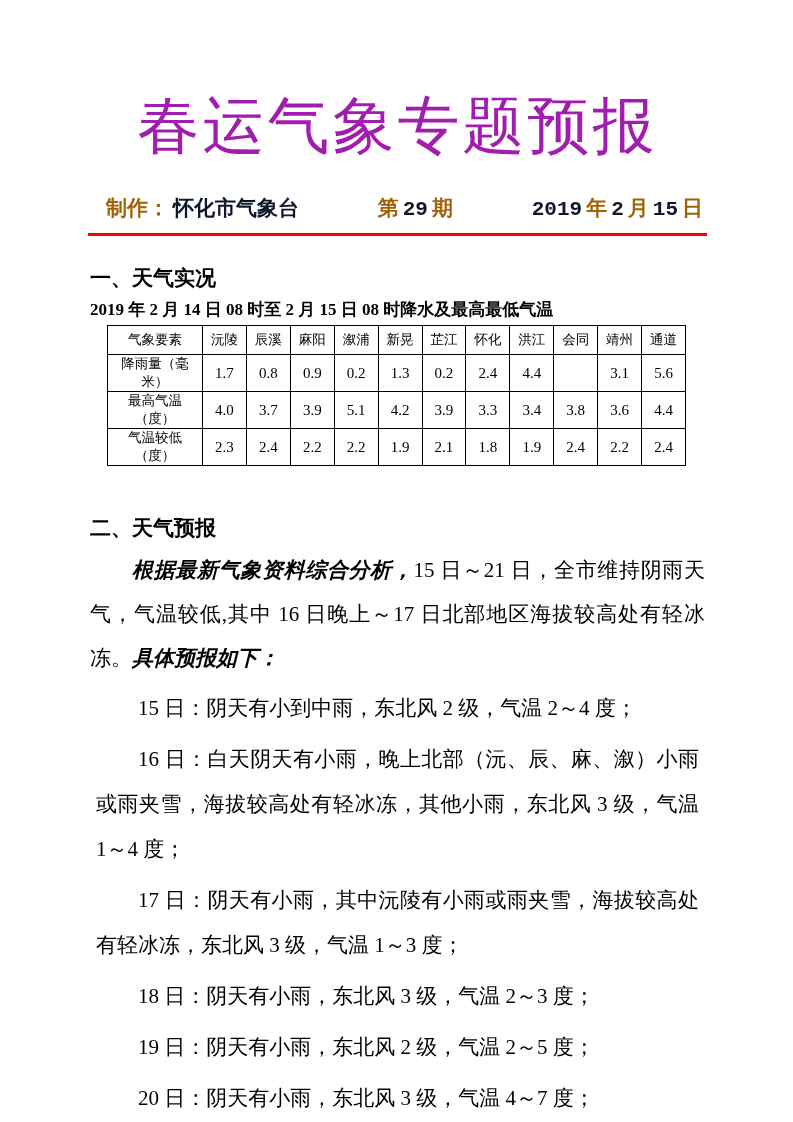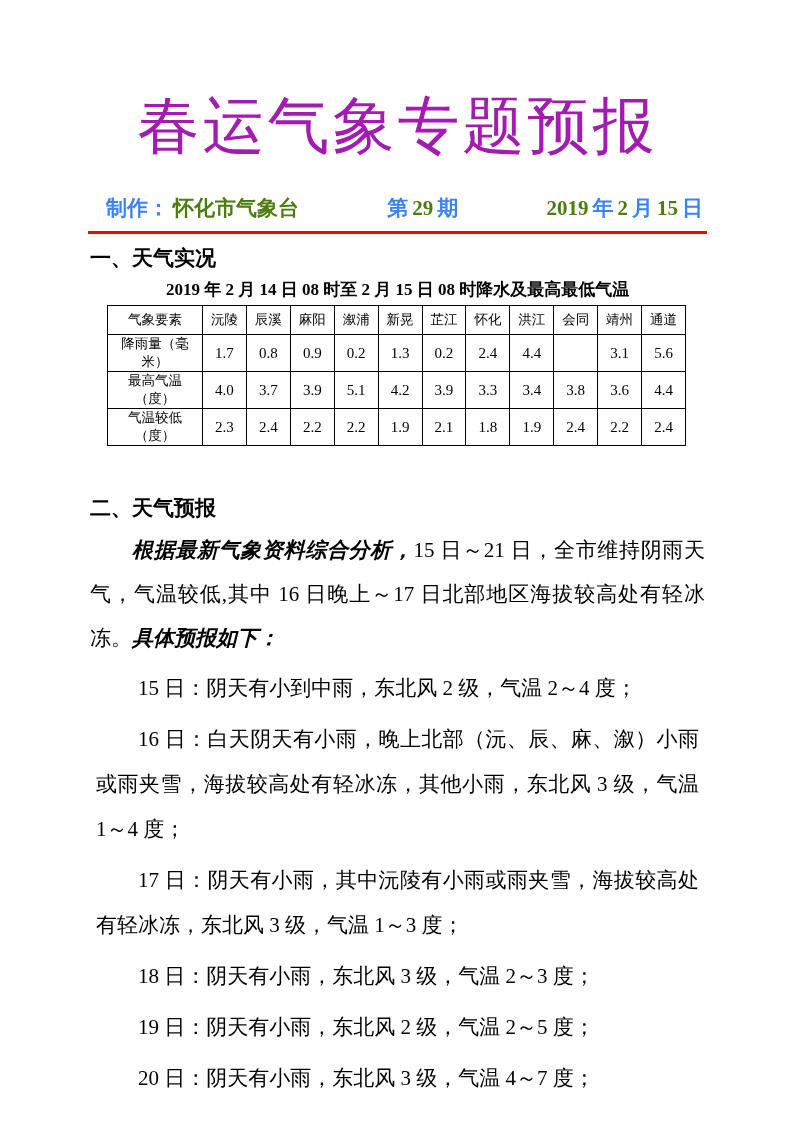--- a/index.html
+++ b/index.html
@@ -31,46 +31,46 @@
   .meta-row {
     margin-top: 26px;
     display: flex;
     justify-content: space-between;
     align-items: baseline;
     font-size: 21px;
     line-height: 28px;
     font-weight: bold;
     padding-left: 14px;
   }
-  .red-txt { color: #3b82f6; }
-  .blk-txt { color: #4d7c0f; }
+  .red-txt { color: #a16207; }
+  .blk-txt { color: #0f172a; font-family: Liberation Mono, monospace; }
   .meta-seg span { padding: 0 2px; }
   
   .red-divider {
     margin-top: 9px;
     margin-left: -2px;
     margin-right: -2px;
     height: 3px;
     background: #ff0000;
   }
   
   .section-heading {
     font-size: 21px;
     line-height: 27px;
     font-weight: bold;
   }
-  .section-heading.first { margin-top: 11px; }
+  .section-heading.first { margin-top: 29px; }
   .section-heading.second { margin-top: 49px; }
   
   .table-title {
     margin-top: 7px;
     font-size: 17px;
     line-height: 21px;
     font-weight: bold;
-    text-align: center;
+    text-align: left;
     white-space: nowrap;
   }
   
   table.weather {
     margin-top: 5px;
     margin-left: 17px;
     border-collapse: collapse;
     table-layout: fixed;
     width: 579px;
     padding-left: 8px;

